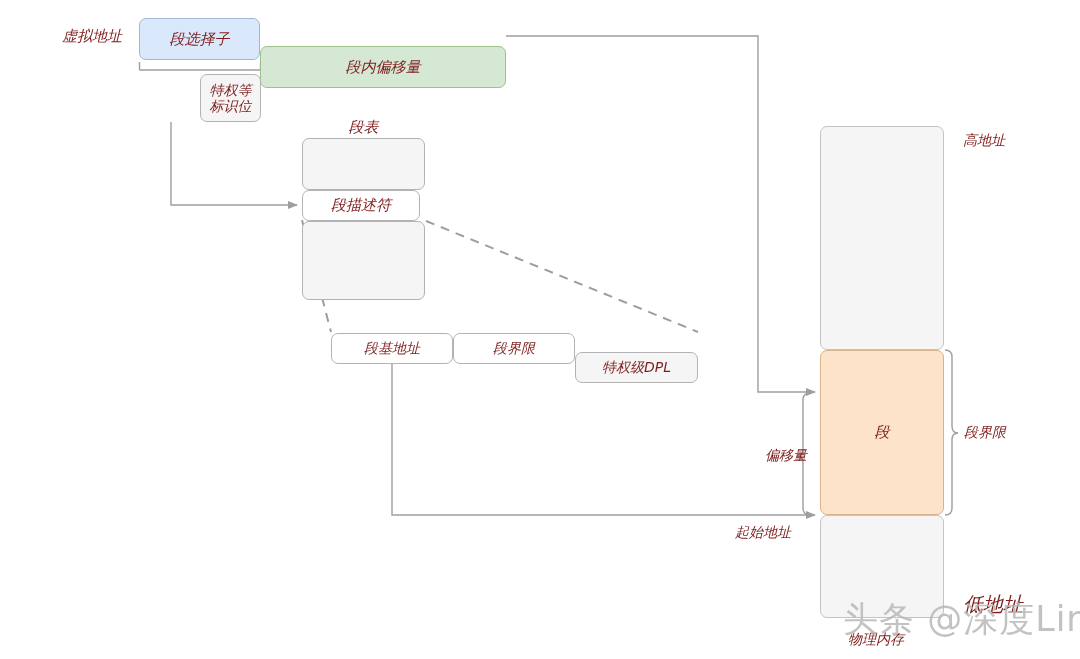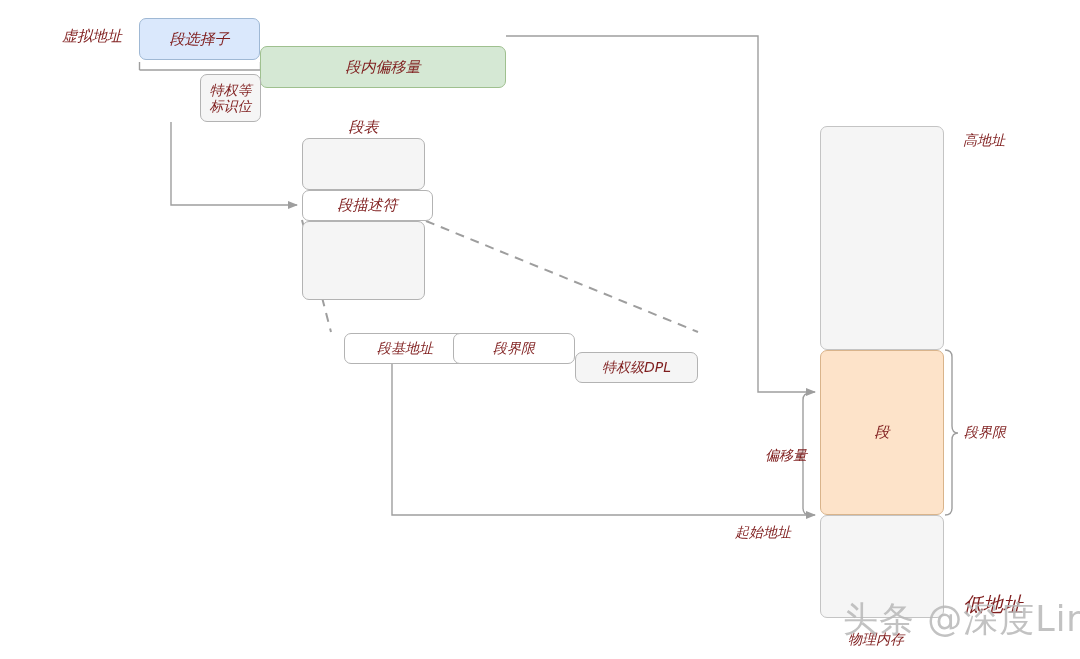--- a/index.html
+++ b/index.html
@@ -27,27 +27,27 @@
   #seg-num{left:139px;top:74px;width:61px;height:48px;
     background:#f5f5f5;border:1px solid #b3b3b3;font-size:14px;}
   #priv-bits{left:200px;top:74px;width:61px;height:48px;
     background:#f5f5f5;border:1px solid #b3b3b3;font-size:14px;
     flex-direction:column;line-height:1.15;text-align:center;}
 
   
   #segtable-title{left:302px;top:116px;width:123px;height:22px;justify-content:center;font-size:15px;}
   #segtable-top{left:302px;top:138px;width:123px;height:52px;
     background:#f5f5f5;border:1px solid #b3b3b3;}
-  #segdesc-row{left:302px;top:190px;width:131px;height:31px;
+  #segdesc-row{left:302px;top:190px;width:118px;height:31px;
     background:#ffffff;border:1px solid #b3b3b3;font-size:15px;}
   #segtable-bottom{left:302px;top:221px;width:123px;height:79px;
     background:#f5f5f5;border:1px solid #b3b3b3;}
 
   
-  #fld-base{left:344px;top:333px;width:122px;height:31px;
+  #fld-base{left:331px;top:333px;width:122px;height:31px;
     background:#ffffff;border:1px solid #b3b3b3;font-size:14px;}
   #fld-limit{left:453px;top:333px;width:122px;height:31px;
     background:#ffffff;border:1px solid #b3b3b3;font-size:14px;}
   #fld-dpl{left:575px;top:352px;width:123px;height:31px;
     background:#f5f5f5;border:1px solid #b3b3b3;font-size:14px;}
 
   
   #mem-upper{left:820px;top:126px;width:124px;height:224px;
     background:#f5f5f5;border:1px solid #c4c4c4;}
   #mem-segment{left:820px;top:350px;width:124px;height:165px;

